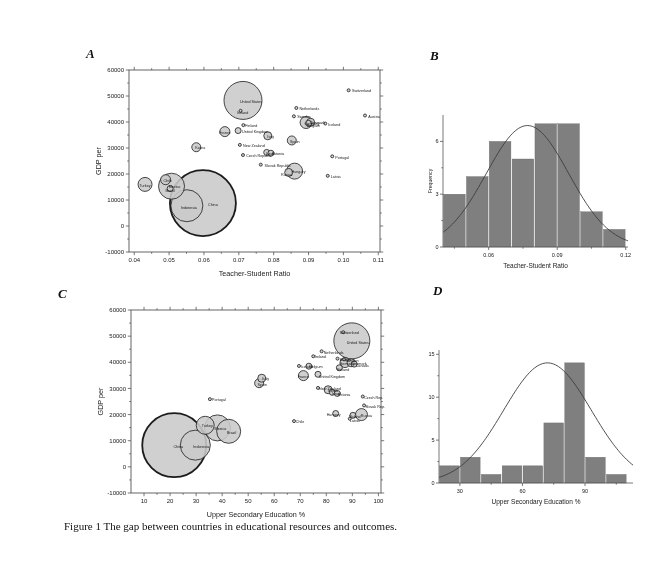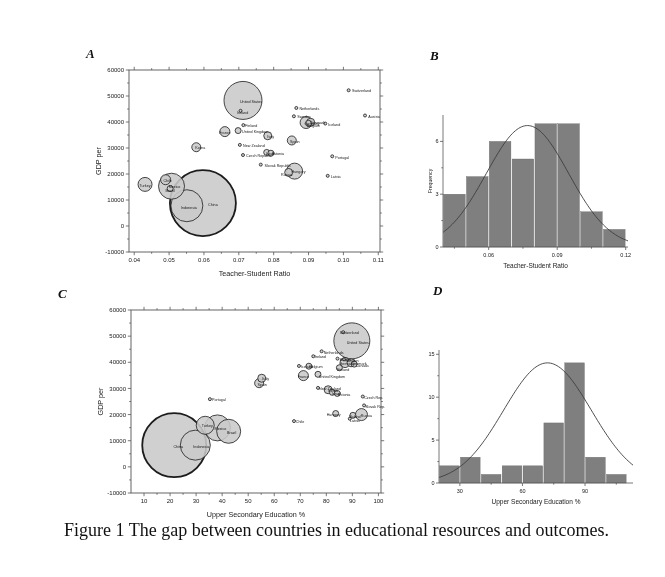--- a/index.html
+++ b/index.html
@@ -1,21 +1,21 @@
 <!DOCTYPE html>
 <html><head>
 <meta charset="utf-8">
 <style>
   html,body{margin:0;padding:0;background:#ffffff;}
   .stage{position:relative;width:665px;height:577px;background:#ffffff;overflow:hidden;
          font-family:"Liberation Sans",sans-serif;}
   .panel-letter{position:absolute;font-family:"Liberation Serif",serif;font-style:italic;
                 font-weight:bold;font-size:13px;color:#111;}
   .figure-caption{position:absolute;left:64px;top:520px;width:560px;
-                  font-family:"Liberation Serif",serif;font-size:18px;color:#111;}
+                  font-family:"Liberation Serif",serif;font-size:11px;color:#111;}
   svg{position:absolute;overflow:visible;}
 </style>
 </head>
 <body>
 
 <div class="stage">
   <div class="panel-letter" style="left:86px;top:46px;">A</div>
   <div class="panel-letter" style="left:430px;top:48px;">B</div>
   <div class="panel-letter" style="left:58px;top:286px;">C</div>
   <div class="panel-letter" style="left:433px;top:283px;">D</div>

